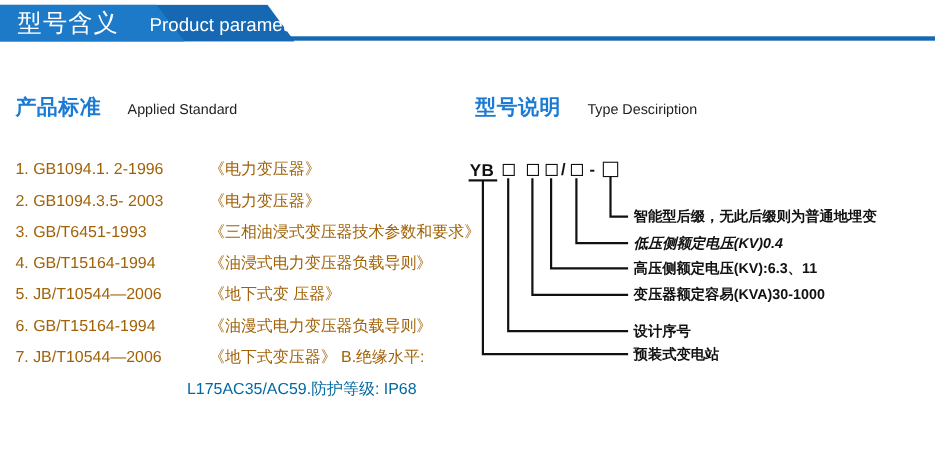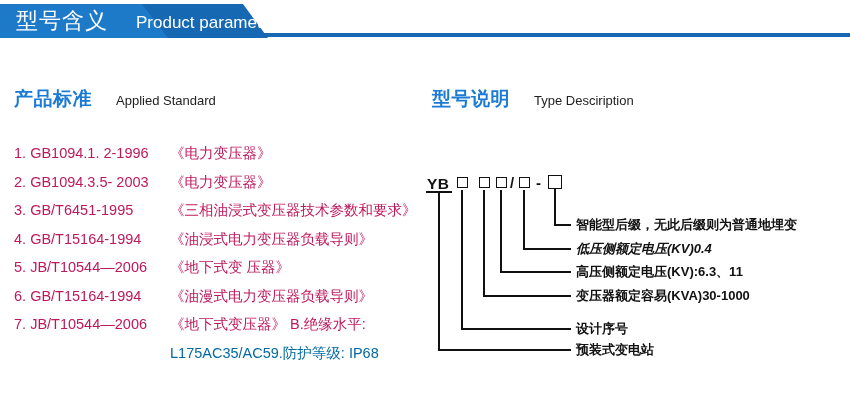--- a/index.html
+++ b/index.html
@@ -97,22 +97,23 @@
     position: absolute;
     left: 14px;
     top: 144px;
     width: 420px;
   }
   .std-row {
     display: flex;
     align-items: baseline;
     height: 28.5px;
     font-size: 14.5px;
-    color: #be185d;
-    white-space: nowrap;
+    color: #a16207;
+    white-space: nowrap;
+    gap: 20px;
   }
   .std-code {
     display: inline-block;
     min-width: 156px;
   }
   .std-name { }
   .std-cont {
     height: 28.5px;
     font-size: 14.5px;
     color: #0369a1;
@@ -120,21 +121,20 @@
     padding-left: 156px;
   }
 
   
   .model {
     position: absolute;
     left: 424px;
     top: 146px;
     width: 420px;
     height: 190px;
-    margin-top: 28px;
   }
   .code-line {
     position: absolute;
     left: 0; top: 0;
     height: 20px;
     white-space: nowrap;
     font-size: 15px;
     font-weight: bold;
     color: #111111;
   }
@@ -209,21 +209,21 @@
 <div class="std-list">
   <div class="std-row">
     <span class="std-code"><span>1.</span> <span>GB1094.1. 2-1996</span></span>
     <span class="std-name">《电力变压器》</span>
   </div>
   <div class="std-row">
     <span class="std-code"><span>2.</span> <span>GB1094.3.5- 2003</span></span>
     <span class="std-name">《电力变压器》</span>
   </div>
   <div class="std-row">
-    <span class="std-code"><span>3.</span> <span>GB/T6451-1995</span></span>
+    <span class="std-code"><span>3.</span> <span>GB/T6451-1993</span></span>
     <span class="std-name">《三相油浸式变压器技术参数和要求》</span>
   </div>
   <div class="std-row">
     <span class="std-code"><span>4.</span> <span>GB/T15164-1994</span></span>
     <span class="std-name">《油浸式电力变压器负载导则》</span>
   </div>
   <div class="std-row">
     <span class="std-code"><span>5.</span> <span>JB/T10544—2006</span></span>
     <span class="std-name">《地下式变 压器》</span>
   </div>

